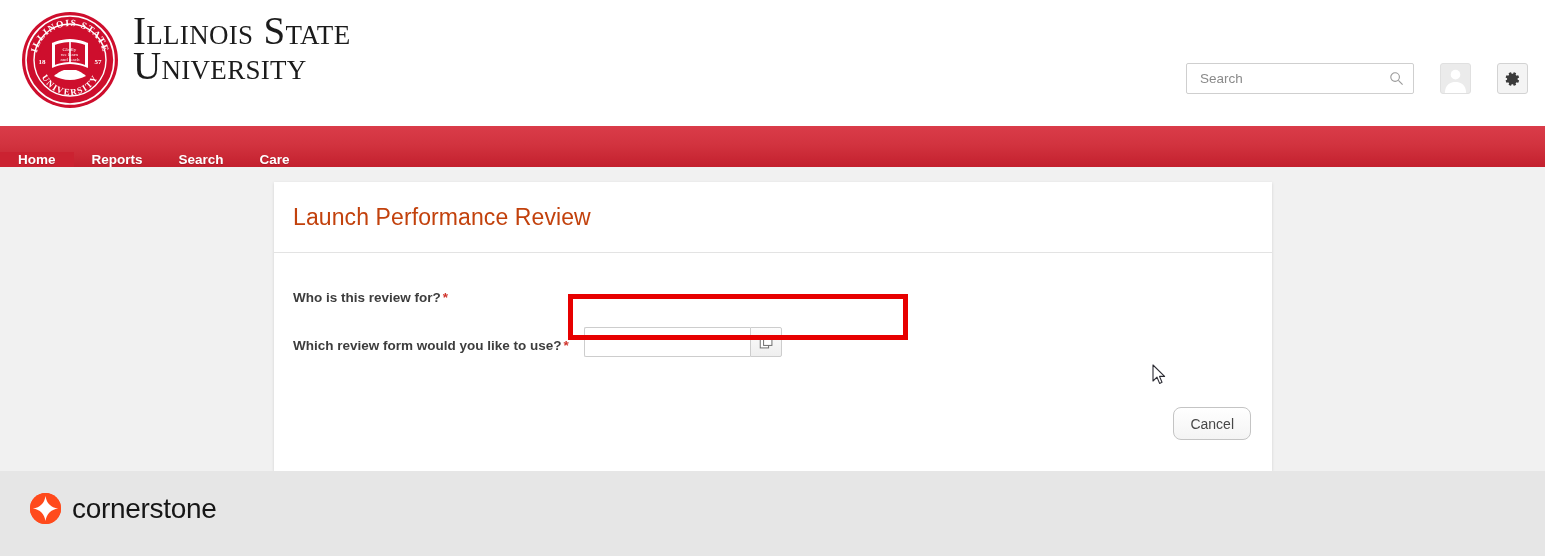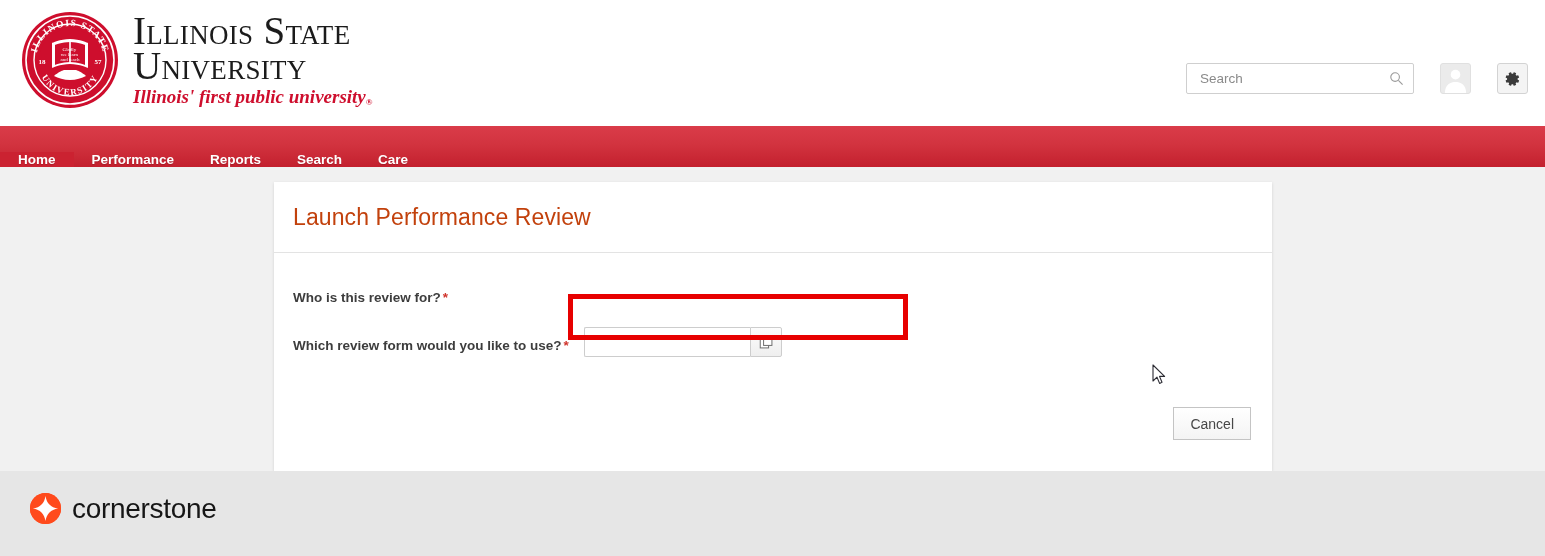--- a/index.html
+++ b/index.html
@@ -213,21 +213,21 @@
   }
 
   .cancel-wrap {
     position: absolute;
     right: 21px; bottom: 31px;
   }
   .btn-cancel {
     min-width: 66px; height: 33px;
     padding: 0 16px;
     border: 1px solid #c4c4c4;
-    border-radius: 0;
+    border-radius: 8px;
     background: linear-gradient(180deg,#ffffff,#f4f4f4);
     color: #474747;
     font-size: 14px;
     font-family: "Liberation Sans", sans-serif;
     cursor: pointer;
   }
 
   
   .footer {
     position: absolute; left: 0; top: 471px;
@@ -288,21 +288,20 @@
           <textPath href="#arcTop" startOffset="50%" text-anchor="middle">ILLINOIS STATE</textPath>
         </text>
         <text font-family="Liberation Serif, serif" font-size="9" font-weight="bold" fill="#ffffff" letter-spacing="1.4">
           <textPath href="#arcBot" startOffset="50%" text-anchor="middle">UNIVERSITY</textPath>
         </text>
       </svg>
     </div>
     <div class="brand-text">
       <div class="brand-line1">Illinois State</div>
       <div class="brand-line2">University</div>
-      <div class="brand-tag"><span>Illinois' first public university</span><sup>®</sup></div>
     </div>
   </div>
 
   <div class="header-tools">
     <div class="search-box">
       <input type="text" value="" placeholder="Search" style="">
       <span class="search-icon">
         <svg viewBox="0 0 16 16" width="15" height="15">
           <circle cx="6.5" cy="6.5" r="4.6" fill="none" stroke="#9b9b9b" stroke-width="1.2"></circle>
           <line x1="10" y1="10" x2="14.5" y2="14.5" stroke="#9b9b9b" stroke-width="1.2"></line>
@@ -320,23 +319,20 @@
         <path fill="#3b3b3b" d="M10 6.6a3.4 3.4 0 100 6.8 3.4 3.4 0 000-6.8zm0 5a1.6 1.6 0 110-3.2 1.6 1.6 0 010 3.2z"></path>
         <path fill="#3b3b3b" d="M17.3 11.5l-1.5-.6a6 6 0 000-1.8l1.5-.6a.5.5 0 00.3-.65l-.9-2.2a.5.5 0 00-.65-.28l-1.5.6a6 6 0 00-1.3-1.3l.6-1.5a.5.5 0 00-.28-.65l-2.2-.9a.5.5 0 00-.65.28l-.6 1.5a6 6 0 00-1.8 0l-.6-1.5a.5.5 0 00-.65-.28l-2.2.9a.5.5 0 00-.28.65l.6 1.5a6 6 0 00-1.3 1.3l-1.5-.6a.5.5 0 00-.65.28l-.9 2.2a.5.5 0 00.28.65l1.5.6a6 6 0 000 1.8l-1.5.6a.5.5 0 00-.28.65l.9 2.2a.5.5 0 00.65.28l1.5-.6a6 6 0 001.3 1.3l-.6 1.5a.5.5 0 00.28.65l2.2.9a.5.5 0 00.65-.28l.6-1.5a6 6 0 001.8 0l.6 1.5a.5.5 0 00.65.28l2.2-.9a.5.5 0 00.28-.65l-.6-1.5a6 6 0 001.3-1.3l1.5.6a.5.5 0 00.65-.28l.9-2.2a.5.5 0 00-.3-.65z"></path>
       </svg>
     </div>
   </div>
 </div>
 
 <div class="nav">
   <div class="nav-item active">
     <span>Home</span>
-  </div>
-  <div class="nav-item">
-    <span>Performance</span>
   </div>
   <div class="nav-item">
     <span>Reports</span>
   </div>
   <div class="nav-item">
     <span>Search</span>
   </div>
   <div class="nav-item">
     <span>Care</span>
   </div>

